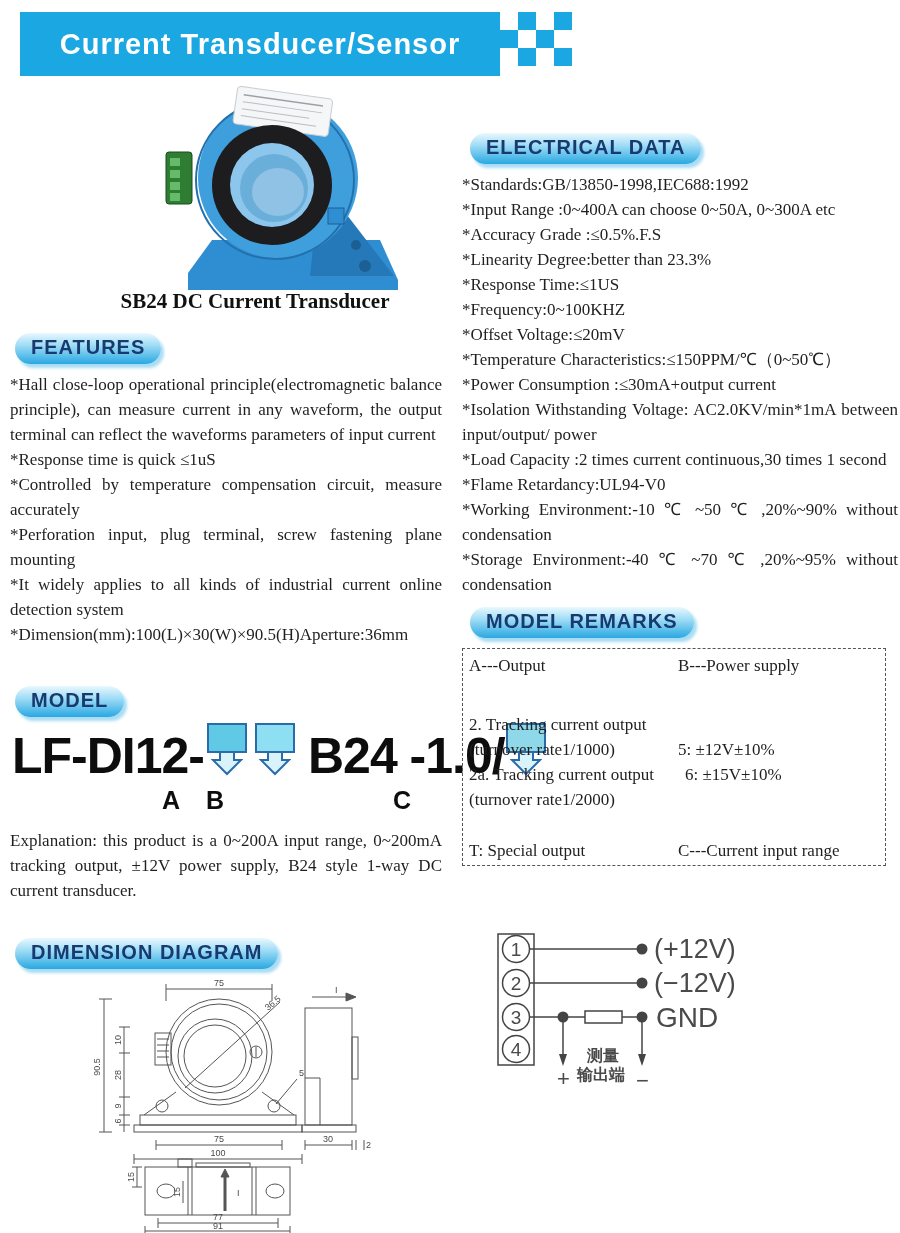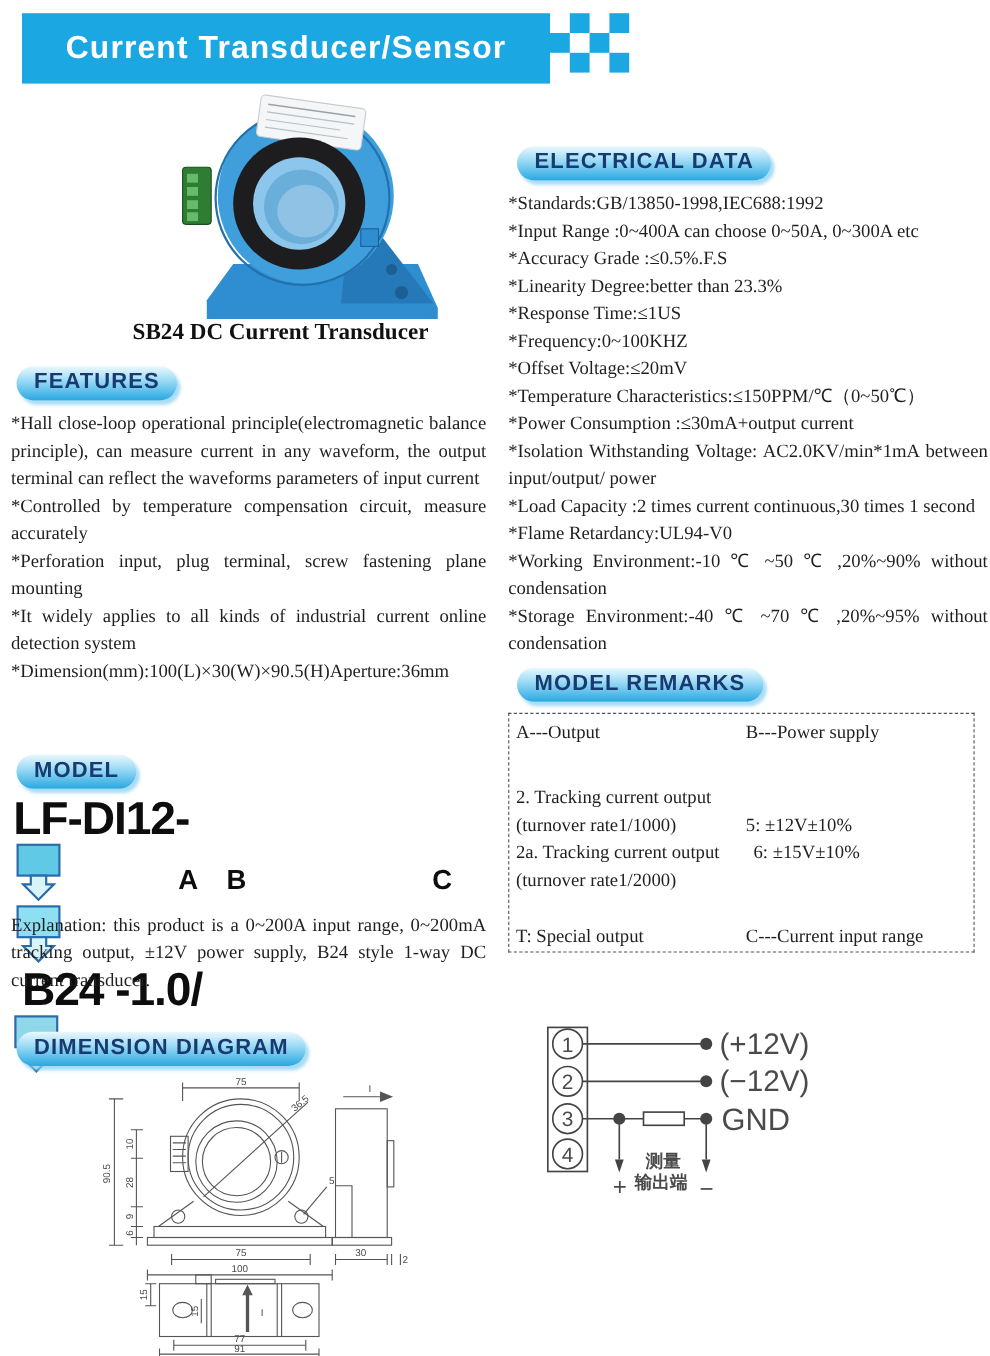--- a/index.html
+++ b/index.html
@@ -30,22 +30,22 @@
   }
   
   .textblock { position:absolute; text-align:justify; font-size:17px; line-height:25px; color:#1f1f1f; }
   .textblock p { margin:0; }
   .caption {
     position:absolute; left:20px; top:289px; width:470px; text-align:center;
     font-weight:bold; font-size:21px; color:#111;
   }
   
   .model-code {
-    position:absolute; left:12px; top:722px; display:flex; align-items:flex-start;
-    font-family:"Liberation Sans", sans-serif; font-weight:bold; font-size:42px; color:#0d0d0d;flex-direction:column;
+    position:absolute; left:12px; top:722px; display:flex; align-items:flex-end;
+    font-family:"Liberation Sans", sans-serif; font-weight:bold; font-size:50px; color:#0d0d0d;
   }
   .model-code .seg { line-height:44px; letter-spacing:-1px; }
   .model-abc {
     position:absolute; font-family:"Liberation Sans", sans-serif; font-weight:bold;
     font-size:25px; color:#0d0d0d;
   }
   
   .remarks-box {
     position:absolute; left:462px; top:648px; width:424px; height:218px;
     border:1.5px dashed #555;
@@ -102,20 +102,21 @@
     <rect x="20" y="113" width="10" height="8" fill="#66bb6a"></rect>
 
     <rect x="178" y="128" width="16" height="16" fill="#2f8ed2" stroke="#1c5f95"></rect>
   </svg>
 
   <div class="caption">SB24 DC Current Transducer</div>
 
   <div class="badge" style="left:15px;top:333px">FEATURES</div>
   <div class="textblock" style="left:10px;top:372px;width:432px">
     <p>*Hall close-loop operational principle(electromagnetic balance principle), can measure current in any waveform, the output terminal can reflect the waveforms parameters of input current</p>
+    <p>*Response time is quick ≤1uS</p>
     <p>*Controlled by temperature compensation circuit, measure accurately</p>
     <p>*Perforation input, plug terminal, screw fastening plane mounting</p>
     <p>*It widely applies to all kinds of industrial current online detection system</p>
     <p>*Dimension(mm):100(L)×30(W)×90.5(H)Aperture:36mm</p>
   </div>
 
   <div class="badge" style="left:15px;top:686px">MODEL</div>
   <div class="model-code">
     <span class="seg">LF-DI12-</span>
     <svg width="44" height="56" viewBox="0 0 44 56" style="margin:0 2px">

